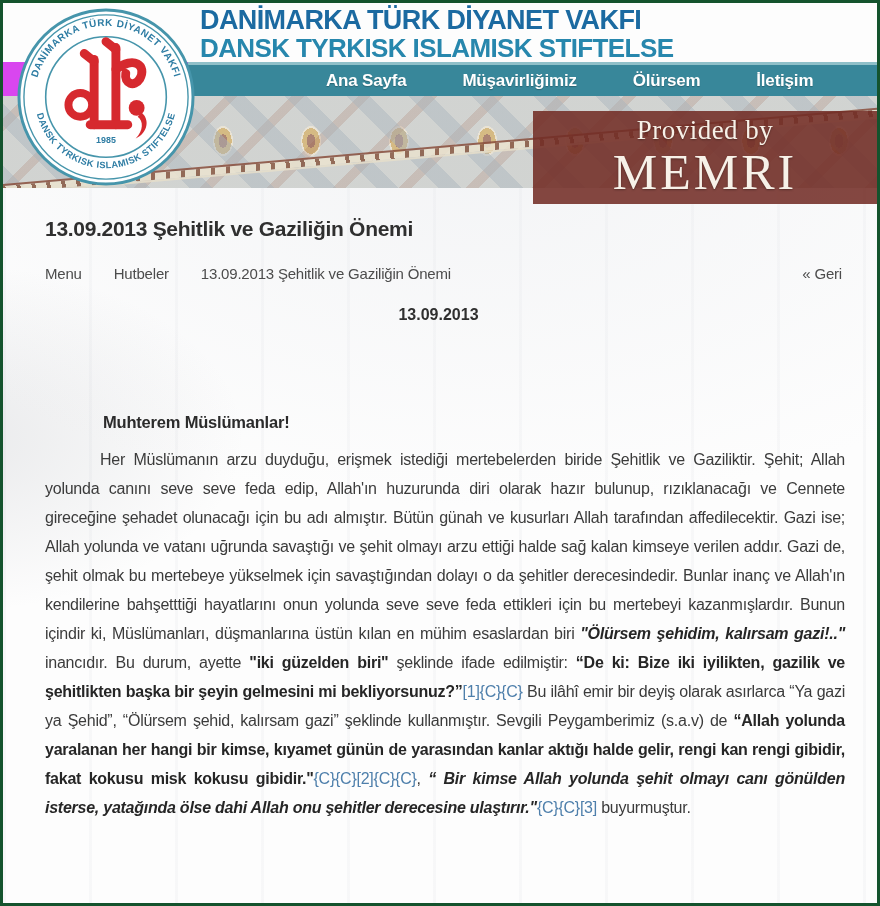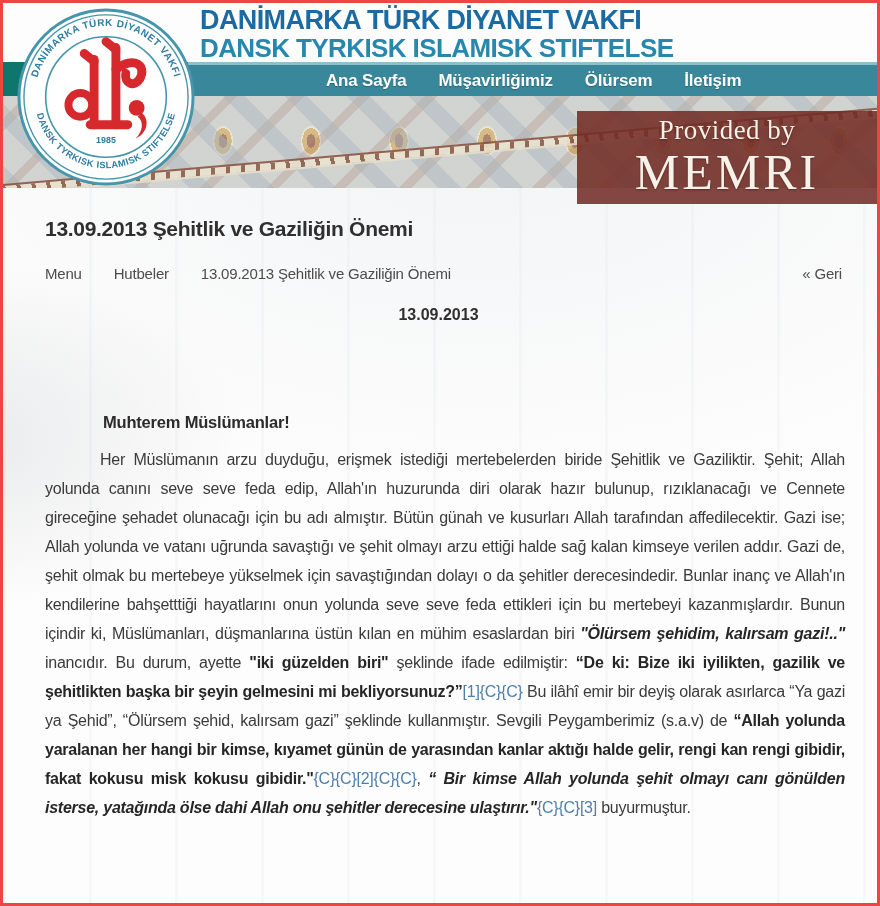--- a/index.html
+++ b/index.html
@@ -1,31 +1,31 @@
 <!DOCTYPE html>
 <html><head>
 <meta charset="utf-8">
 <style>
   html,body{margin:0;padding:0;background:#e8e8e8;}
   *{box-sizing:border-box;}
   .page{
     position:relative;width:880px;height:906px;margin:0 auto;
-    background:#0f766e;border:3px solid #ef4444;overflow:hidden;
+    background:#d946ef;border:3px solid #14532d;overflow:hidden;
     font-family:"Liberation Sans", sans-serif;
   }
   
   .header-band{position:absolute;top:0;left:0;right:0;height:59px;background:#fdfdfd;}
   .site-titles{position:absolute;left:197px;top:4px;line-height:1.02;white-space:nowrap;}
   .site-title-1{font-weight:bold;font-size:27px;letter-spacing:-0.6px;color:#1b6aa1;}
   .site-title-2{font-weight:bold;font-size:26px;letter-spacing:-0.6px;color:#2787ad;}
   
   .nav-bar{
     position:absolute;top:59px;left:185px;right:0;height:34px;
     background:#38879a;border-top:3px solid #8fc0c9;
-    display:flex;align-items:center;padding-left:138px;gap:32px;
+    display:flex;align-items:center;padding-left:138px;gap:56px;
   }
   .nav-item{
     color:#ffffff;font-weight:bold;font-size:17px;letter-spacing:-0.2px;
     text-shadow:0 1px 1px rgba(0,0,0,0.25);cursor:pointer;white-space:nowrap;
   }
   
   .hero{
     position:absolute;top:93px;left:0;right:0;height:92px;overflow:hidden;
     background-color:#c3c9cc;
     background-image:
@@ -41,21 +41,21 @@
   .hero-wash{
     position:absolute;inset:0;
     background:
       repeating-linear-gradient(45deg, rgba(169,180,189,0.45) 0 16px, rgba(0,0,0,0) 16px 44px),
       repeating-linear-gradient(-45deg, rgba(154,91,67,0.18) 0 9px, rgba(0,0,0,0) 9px 47px);
   }
   
   .logo-wrap{position:absolute;top:5px;left:14px;width:178px;height:178px;z-index:30;}
   
   .memri{
-    position:absolute;top:108px;right:0;width:300px;height:93px;z-index:20;
+    position:absolute;top:108px;right:0;width:344px;height:93px;z-index:20;
     background:rgba(114,44,37,0.87);
     display:flex;flex-direction:column;align-items:center;justify-content:center;
     font-family:"Liberation Serif", serif;color:#f7f1e8;
     text-shadow:0 1px 2px rgba(0,0,0,0.35);
   }
   .memri-line1{font-size:27px;letter-spacing:0.5px;line-height:1.1;}
   .memri-line2{font-size:50px;letter-spacing:3px;line-height:1.05;}
   
   .content{
     position:absolute;top:185px;left:0;right:0;bottom:0;

